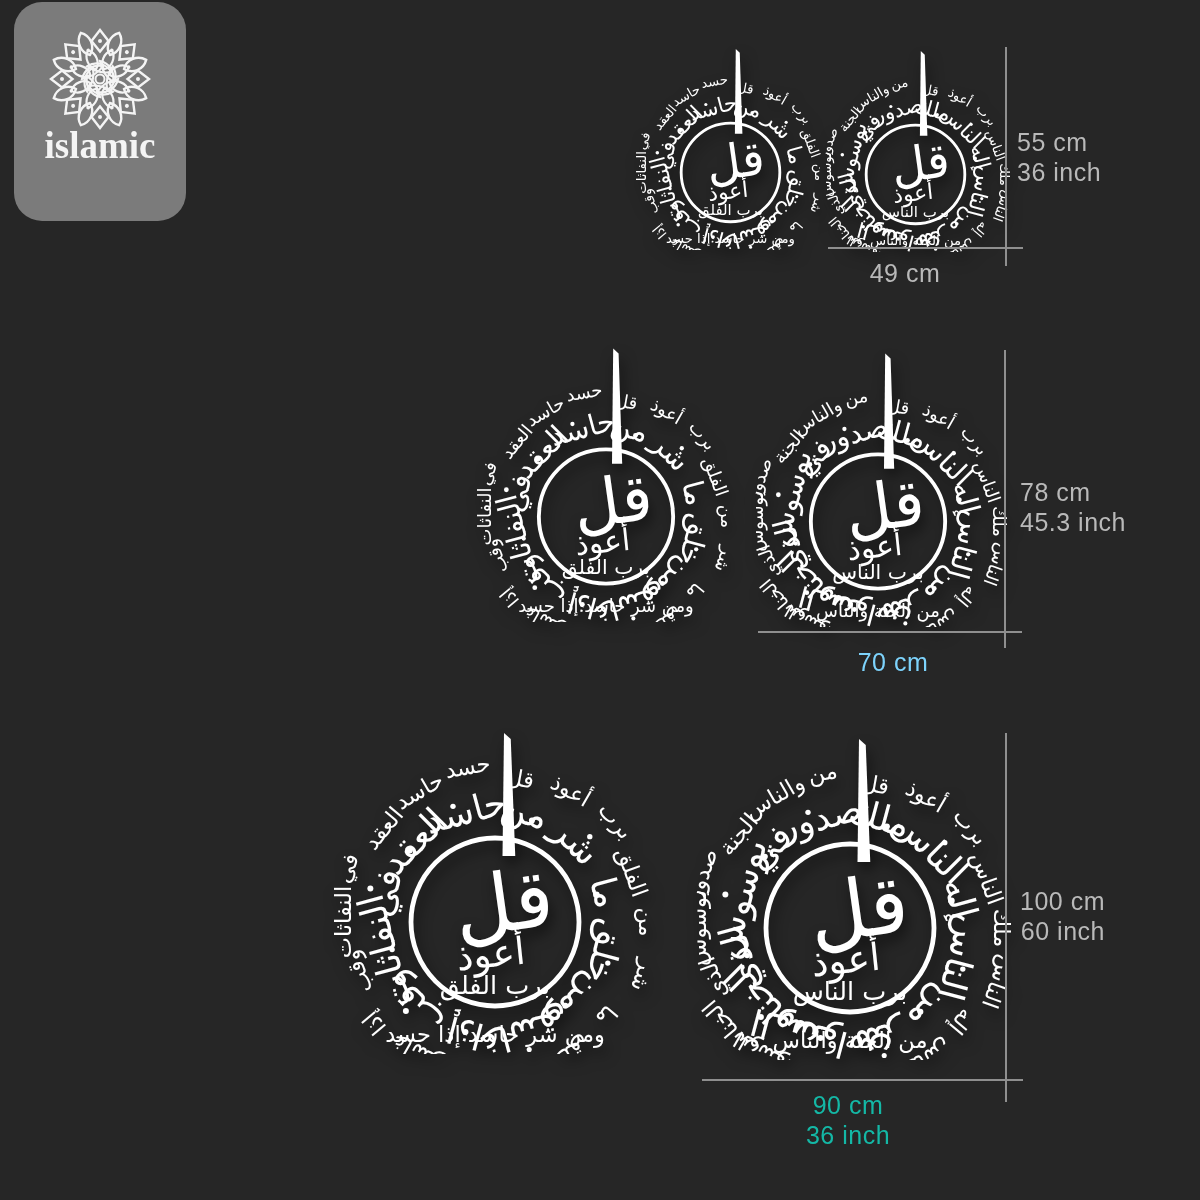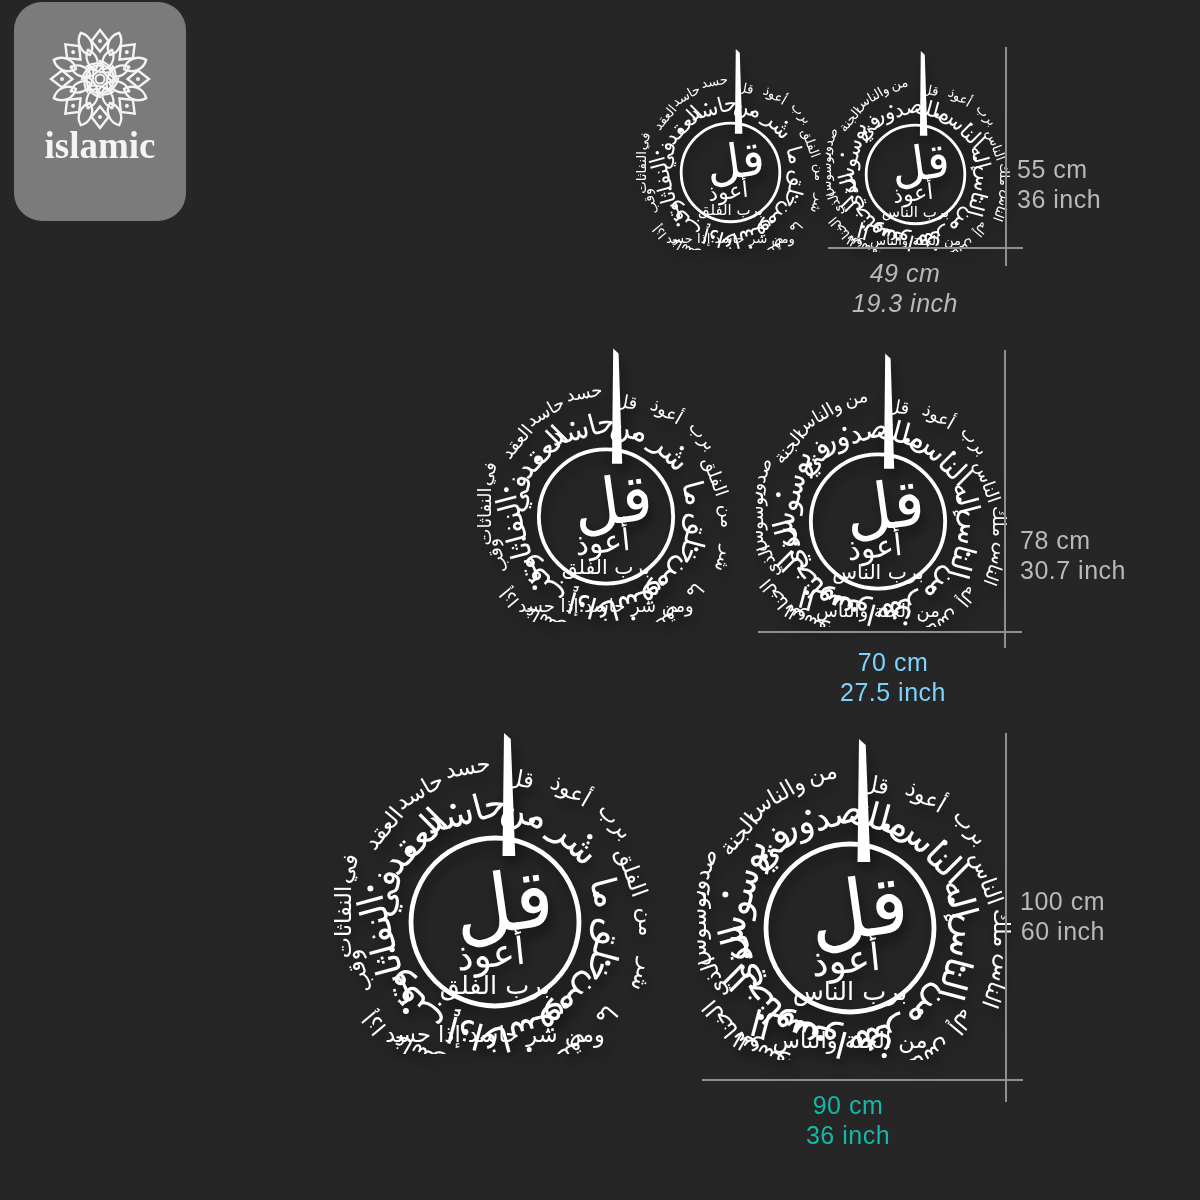--- a/index.html
+++ b/index.html
@@ -40,23 +40,23 @@
   #m3{left:450px;top:339px;width:312px;height:283px;}
   #m4{left:722px;top:344px;width:312px;height:283px;}
   #m5{left:300px;top:700px;width:390px;height:354px;}
   #m6{left:655px;top:706px;width:390px;height:354px;}
   #vl1{left:1005px;top:47px;height:219px;}
   #hl1{left:828px;top:247px;width:195px;}
   #vl2{left:1004px;top:350px;height:298px;}
   #hl2{left:758px;top:631px;width:264px;}
   #vl3{left:1005px;top:733px;height:369px;}
   #hl3{left:702px;top:1079px;width:321px;}
-  #htl1{left:1017px;top:127px;margin-top:27px;}
-  #wtl1{left:795px;top:258px;font-style:italic;}
-  #htl2{left:1020px;top:477px;margin-top:48px;}
+  #htl1{left:1017px;top:127px;}
+  #wtl1{left:795px;top:258px;}
+  #htl2{left:1020px;top:477px;}
   #wtl2{left:783px;top:647px;}
   #htl3{left:1020px;top:886px;}
   #wtl3{left:738px;top:1090px;}
 </style>
 </head>
 <body>
 
 <div class="stage" style="background: rgb(38, 38, 38);">
 
   <div class="logo-box" style="background: rgb(123, 123, 123);">
@@ -401,21 +401,20 @@
       </g>
     </svg>
   <div class="dim-line v" id="vl1" style="background: rgb(143, 143, 143);"></div>
   <div class="dim-line h" id="hl1" style="background: rgb(143, 143, 143);"></div>
   <div class="dim-label" id="htl1" style="color: rgb(185, 185, 185);">
     <span>55 cm</span>
     <span>36 inch</span>
   </div>
   <div class="dim-label center" id="wtl1" style="color: rgb(185, 185, 185);">
     <span>49 cm</span>
-    <span>19.3 inch</span>
   </div>
 
   <svg class="medallion" id="m3" viewBox="-130 -148 260 236">
       <polygon fill="#ffffff" points="6,-140 10.5,-136 13.5,-44 5,-44"></polygon>
       <circle r="56" fill="none" stroke="#ffffff" stroke-width="3.2"></circle>
       <g transform="translate(8,6) rotate(-8)">
         <text text-anchor="middle" font-size="54" fill="#ffffff">قل</text>
       </g>
       <g transform="translate(-2,30) rotate(-6)">
         <text text-anchor="middle" font-size="25" fill="#ffffff">أعوذ</text>
@@ -644,25 +643,24 @@
       <circle cx="-56.7" cy="-47.6" r="1.9" fill="#ffffff"></circle>
       <circle cx="-28.0" cy="-77.1" r="1.8" fill="#ffffff"></circle>
       <g transform="translate(0,80)">
         <text text-anchor="middle" font-size="15" fill="#ffffff">من الجنة والناس</text>
       </g>
     </svg>
   <div class="dim-line v" id="vl2" style="background: rgb(143, 143, 143);"></div>
   <div class="dim-line h" id="hl2" style="background: rgb(143, 143, 143);"></div>
   <div class="dim-label" id="htl2" style="color: rgb(185, 185, 185);">
     <span>78 cm</span>
-    <span>30.7 inch</span>
+    <span>45.3 inch</span>
   </div>
   <div class="dim-label center" id="wtl2" style="color: #7dd3fc;">
     <span>70 cm</span>
-    <span>27.5 inch</span>
   </div>
 
   <svg class="medallion" id="m5" viewBox="-130 -148 260 236">
       <polygon fill="#ffffff" points="6,-126 10.5,-122 13.5,-44 5,-44"></polygon>
       <circle r="56" fill="none" stroke="#ffffff" stroke-width="3.2"></circle>
       <g transform="translate(8,6) rotate(-8)">
         <text text-anchor="middle" font-size="54" fill="#ffffff">قل</text>
       </g>
       <g transform="translate(-2,30) rotate(-6)">
         <text text-anchor="middle" font-size="25" fill="#ffffff">أعوذ</text>

